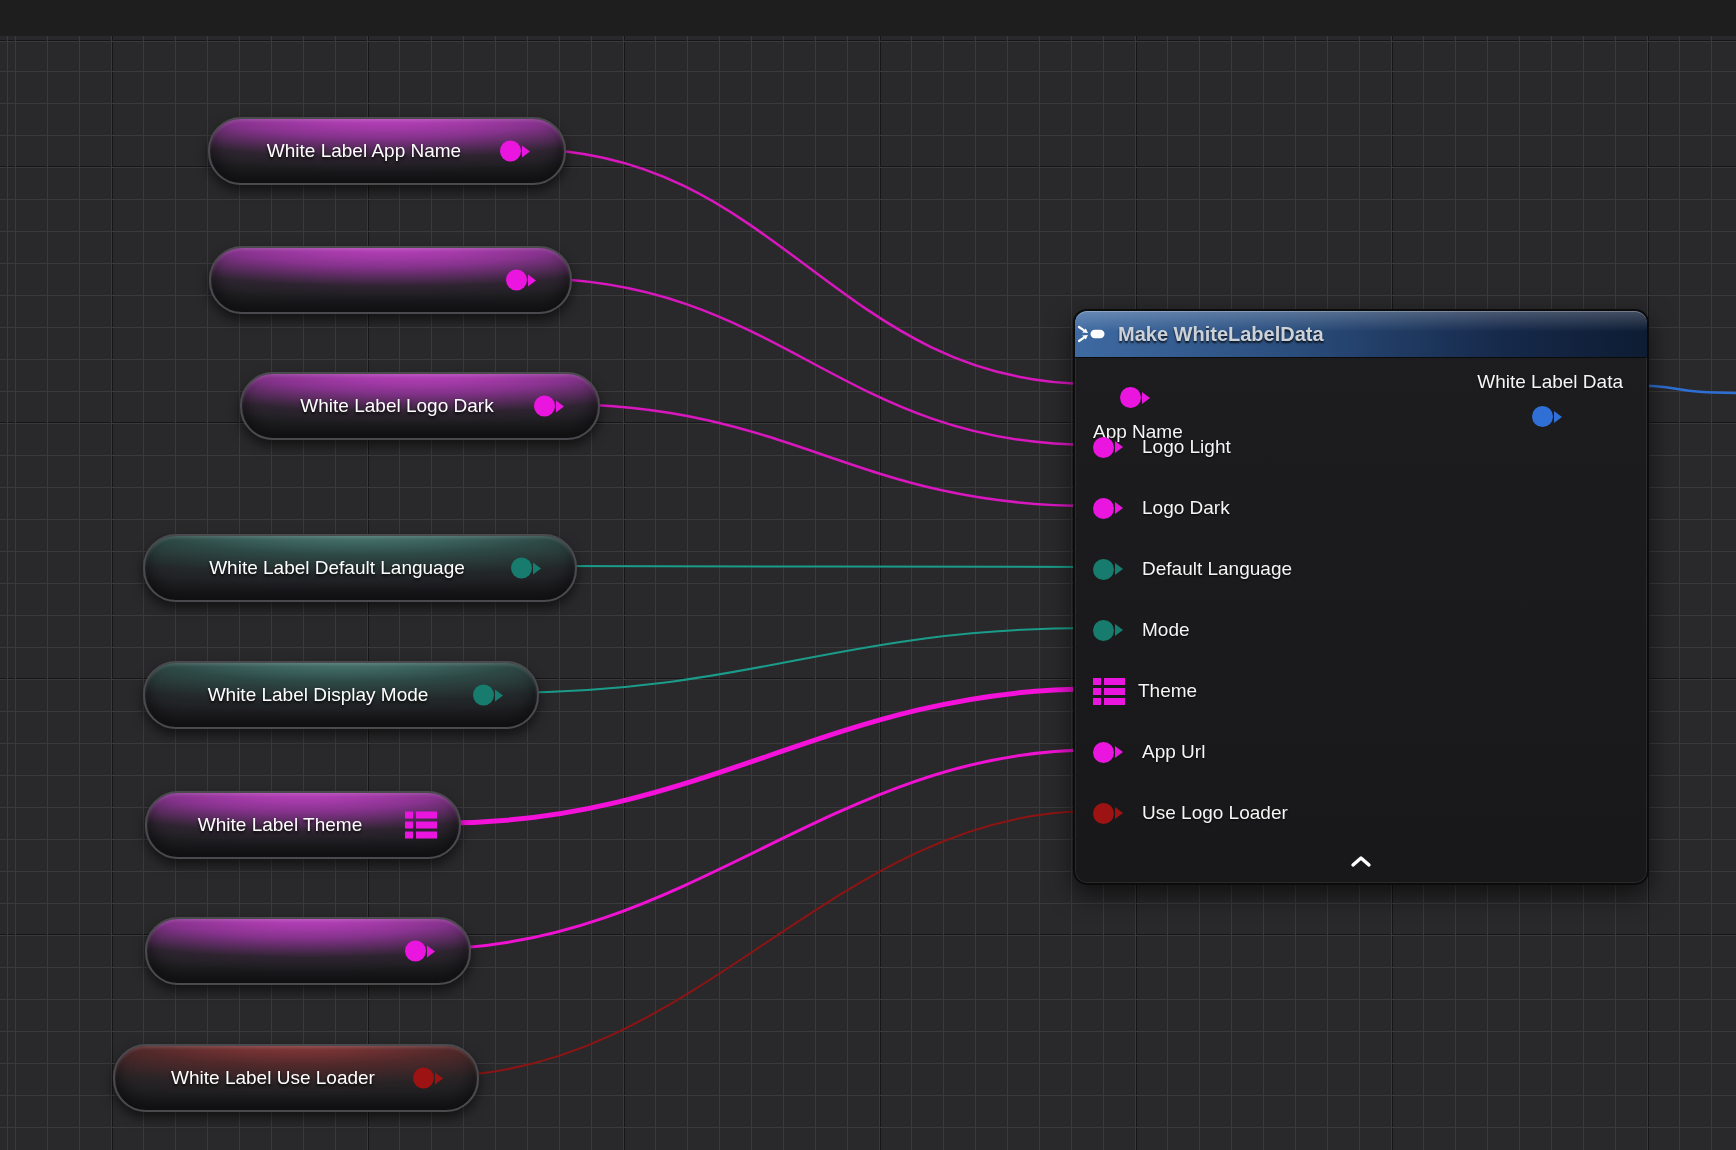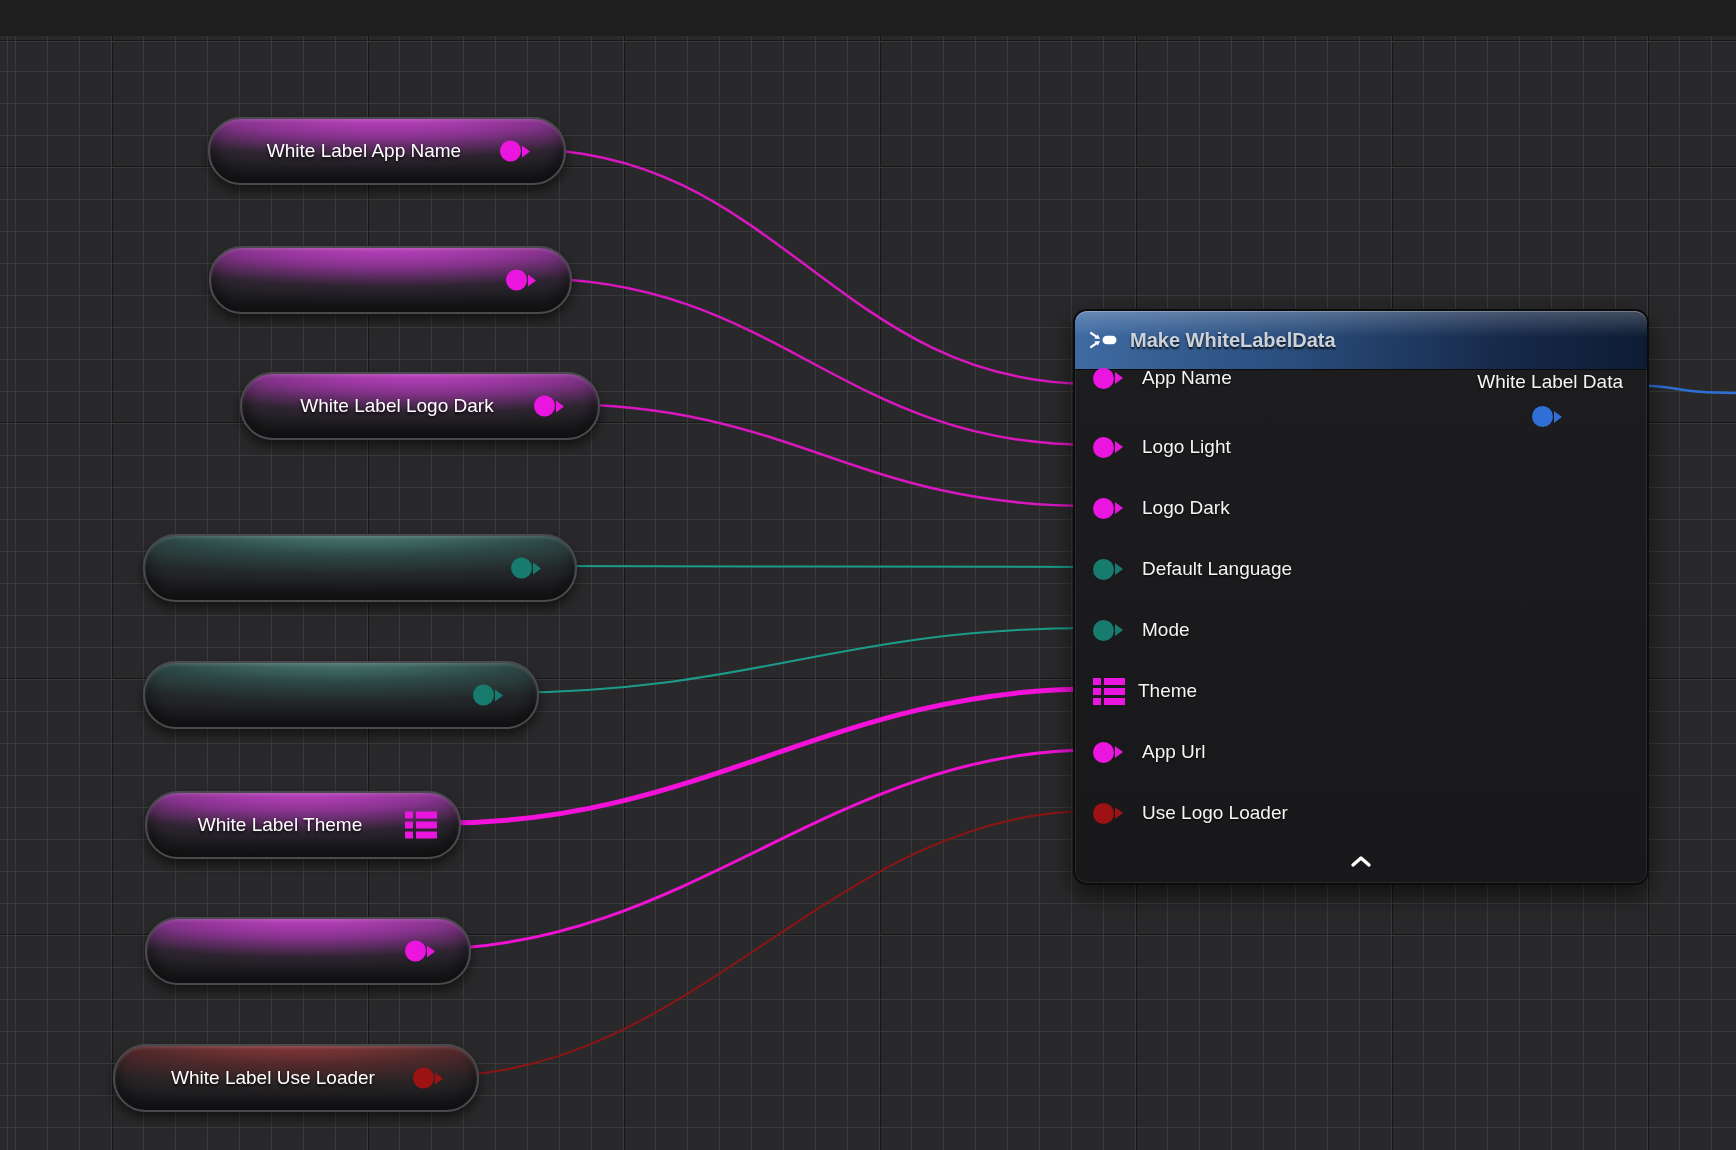--- a/index.html
+++ b/index.html
@@ -45,23 +45,23 @@
     display:grid;grid-template-columns:8px 21px;grid-auto-rows:7px;gap:3px;
   }
   .struct-pin span{background:var(--c);}
   
   .make-node{
     position:absolute;border-radius:14px;border:2px solid #0b0b0c;
     background:linear-gradient(#1d1d1f,#18181a);
     box-shadow:inset 0 0 0 1px rgba(255,255,255,.08), 0 10px 26px rgba(0,0,0,.6);
   }
   .make-header{
-    position:absolute;left:0;top:0;right:0;height:58px;
+    position:absolute;left:0;top:0;right:0;height:46px;
     border-radius:12px 12px 0 0;
-    display:flex;align-items:center;gap:11px;padding:0 14px;box-sizing:border-box;
+    display:flex;align-items:center;gap:11px;padding:0 2px;box-sizing:border-box;
     background:
       linear-gradient(to bottom, rgba(255,255,255,.22), rgba(255,255,255,0) 45%),
       linear-gradient(to right,#3e6aa2 0%, #2a4d7c 38%, #16294a 75%, #0e1c33 100%);
     box-shadow:inset 0 1px 0 rgba(255,255,255,.25), 0 1px 0 rgba(0,0,0,.6);
   }
   .make-title{font-size:20px;font-weight:700;color:#cdd2d9;text-shadow:0 2px 2px rgba(0,0,0,.8);white-space:nowrap;}
   .make-row{position:absolute;height:30px;display:flex;align-items:center;gap:13px;color:#f5f5f5;font-size:19px;}
   .make-row .pin,.make-row .struct-pin{position:static;transform:none;}
   .make-row.in{left:18px;}
   .make-row.out{right:24px;flex-direction:column;}
@@ -105,26 +105,28 @@
         </span>
       </div>
       <div class="getter string" style="left: 240px; top: 336px; width: 356px; height: 64px;">
         <span class="g-label">White Label Logo Dark</span>
         <span class="pin" style="--c: #ea16e0;">
           <span class="pin-dot"></span>
           <span class="pin-arrow"></span>
         </span>
       </div>
       <div class="getter enum" style="left: 143px; top: 498px; width: 430px; height: 64px;">
+        <span class="g-label">White Label Default Language</span>
         <span class="pin" style="--c: #177c6d;">
           <span class="pin-dot"></span>
           <span class="pin-arrow"></span>
         </span>
       </div>
       <div class="getter enum" style="left: 143px; top: 625px; width: 392px; height: 64px;">
+        <span class="g-label">White Label Display Mode</span>
         <span class="pin" style="--c: #177c6d;">
           <span class="pin-dot"></span>
           <span class="pin-arrow"></span>
         </span>
       </div>
       <div class="getter string" style="left: 145px; top: 755px; width: 312px; height: 64px;">
         <span class="g-label">White Label Theme</span>
         <span class="struct-pin" style="--c: #ea16e0;">
           <span></span>
           <span></span>
@@ -154,21 +156,21 @@
       <svg width="30" height="20" viewBox="0 0 30 20">
         <line x1="2" y1="3" x2="7" y2="6.4" stroke="#fff" stroke-width="2.2" stroke-linecap="round"></line>
         <polygon points="11,9 5.2,8.4 8.8,4.4" fill="#fff"></polygon>
         <line x1="2" y1="17" x2="7" y2="13.6" stroke="#fff" stroke-width="2.2" stroke-linecap="round"></line>
         <polygon points="11,11 5.2,11.6 8.8,15.6" fill="#fff"></polygon>
         <rect x="13.5" y="5.8" width="14" height="8.4" rx="4.2" fill="#fff"></rect>
       </svg>
       <span class="make-title">Make WhiteLabelData</span>
     </div>
     <div id="make-rows">
-        <div class="make-row in" style="top: 52px;">
+        <div class="make-row in" style="top: 76px; flex-direction: column;">
           <span class="pin" style="--c: #ea16e0;">
             <span class="pin-dot"></span>
             <span class="pin-arrow"></span>
           </span>
           <span class="row-label">App Name</span>
         </div>
         <div class="make-row in" style="top: 121px;">
           <span class="pin" style="--c: #ea16e0;">
             <span class="pin-dot"></span>
             <span class="pin-arrow"></span>

